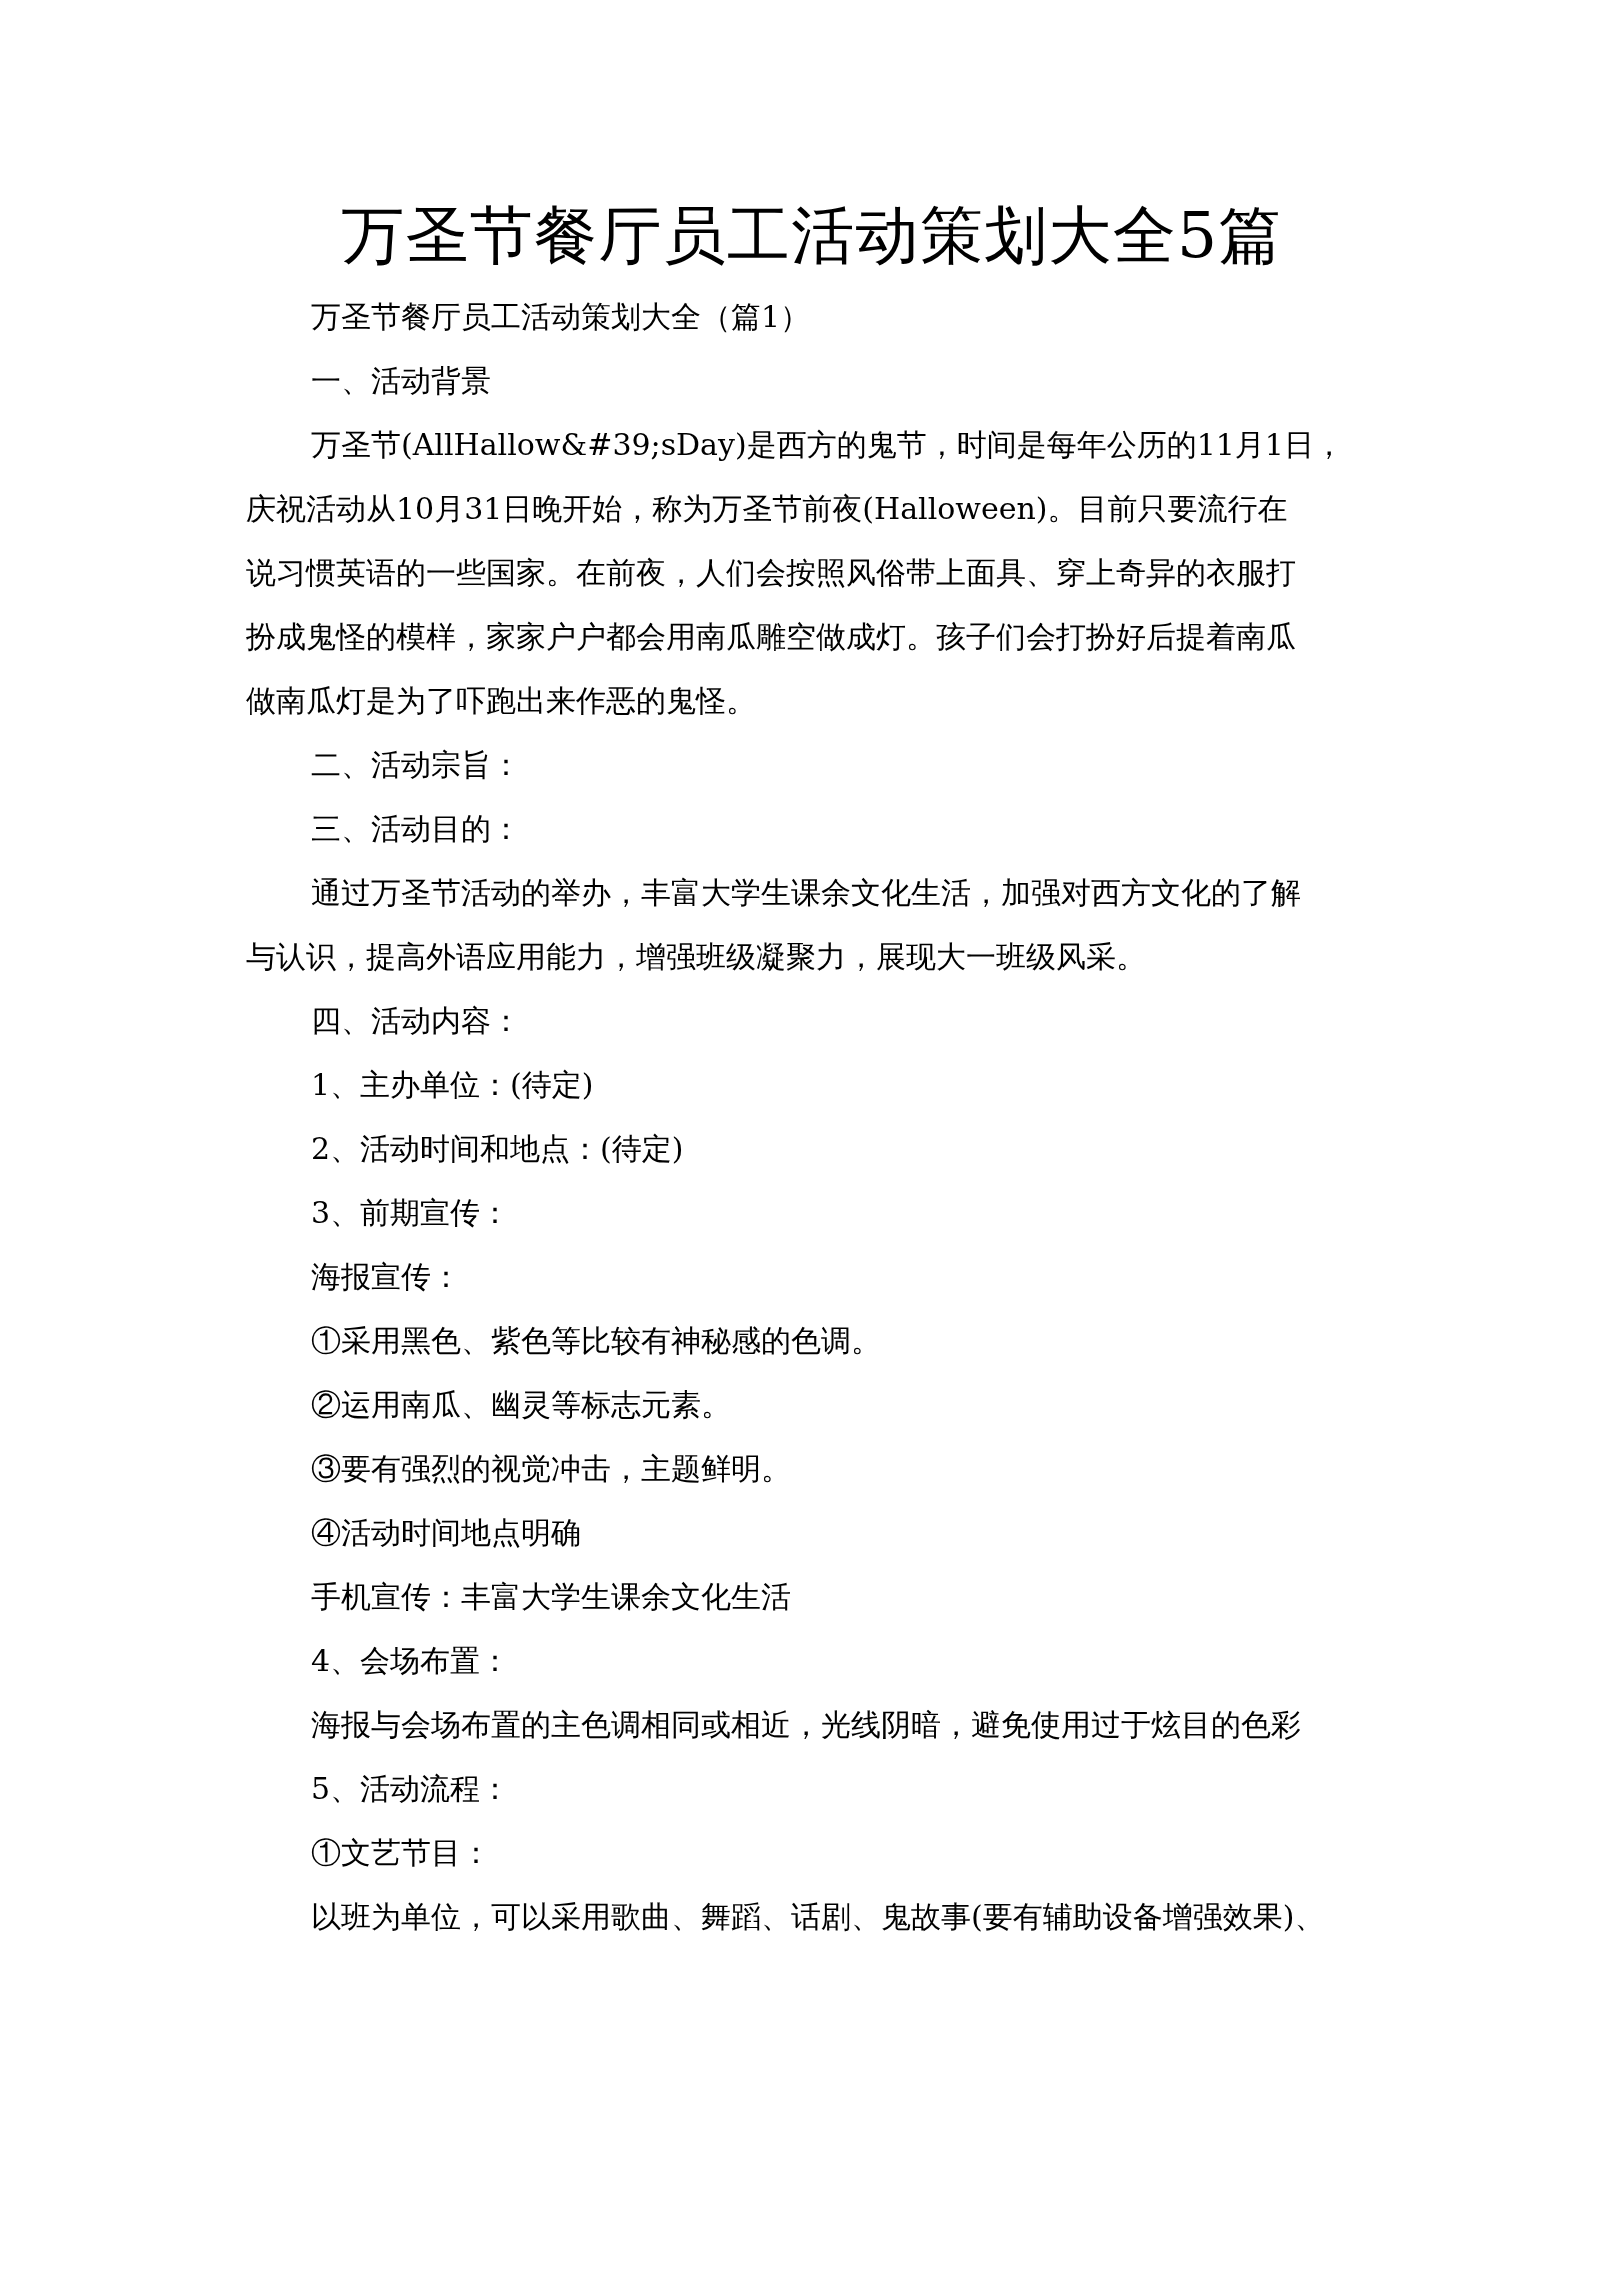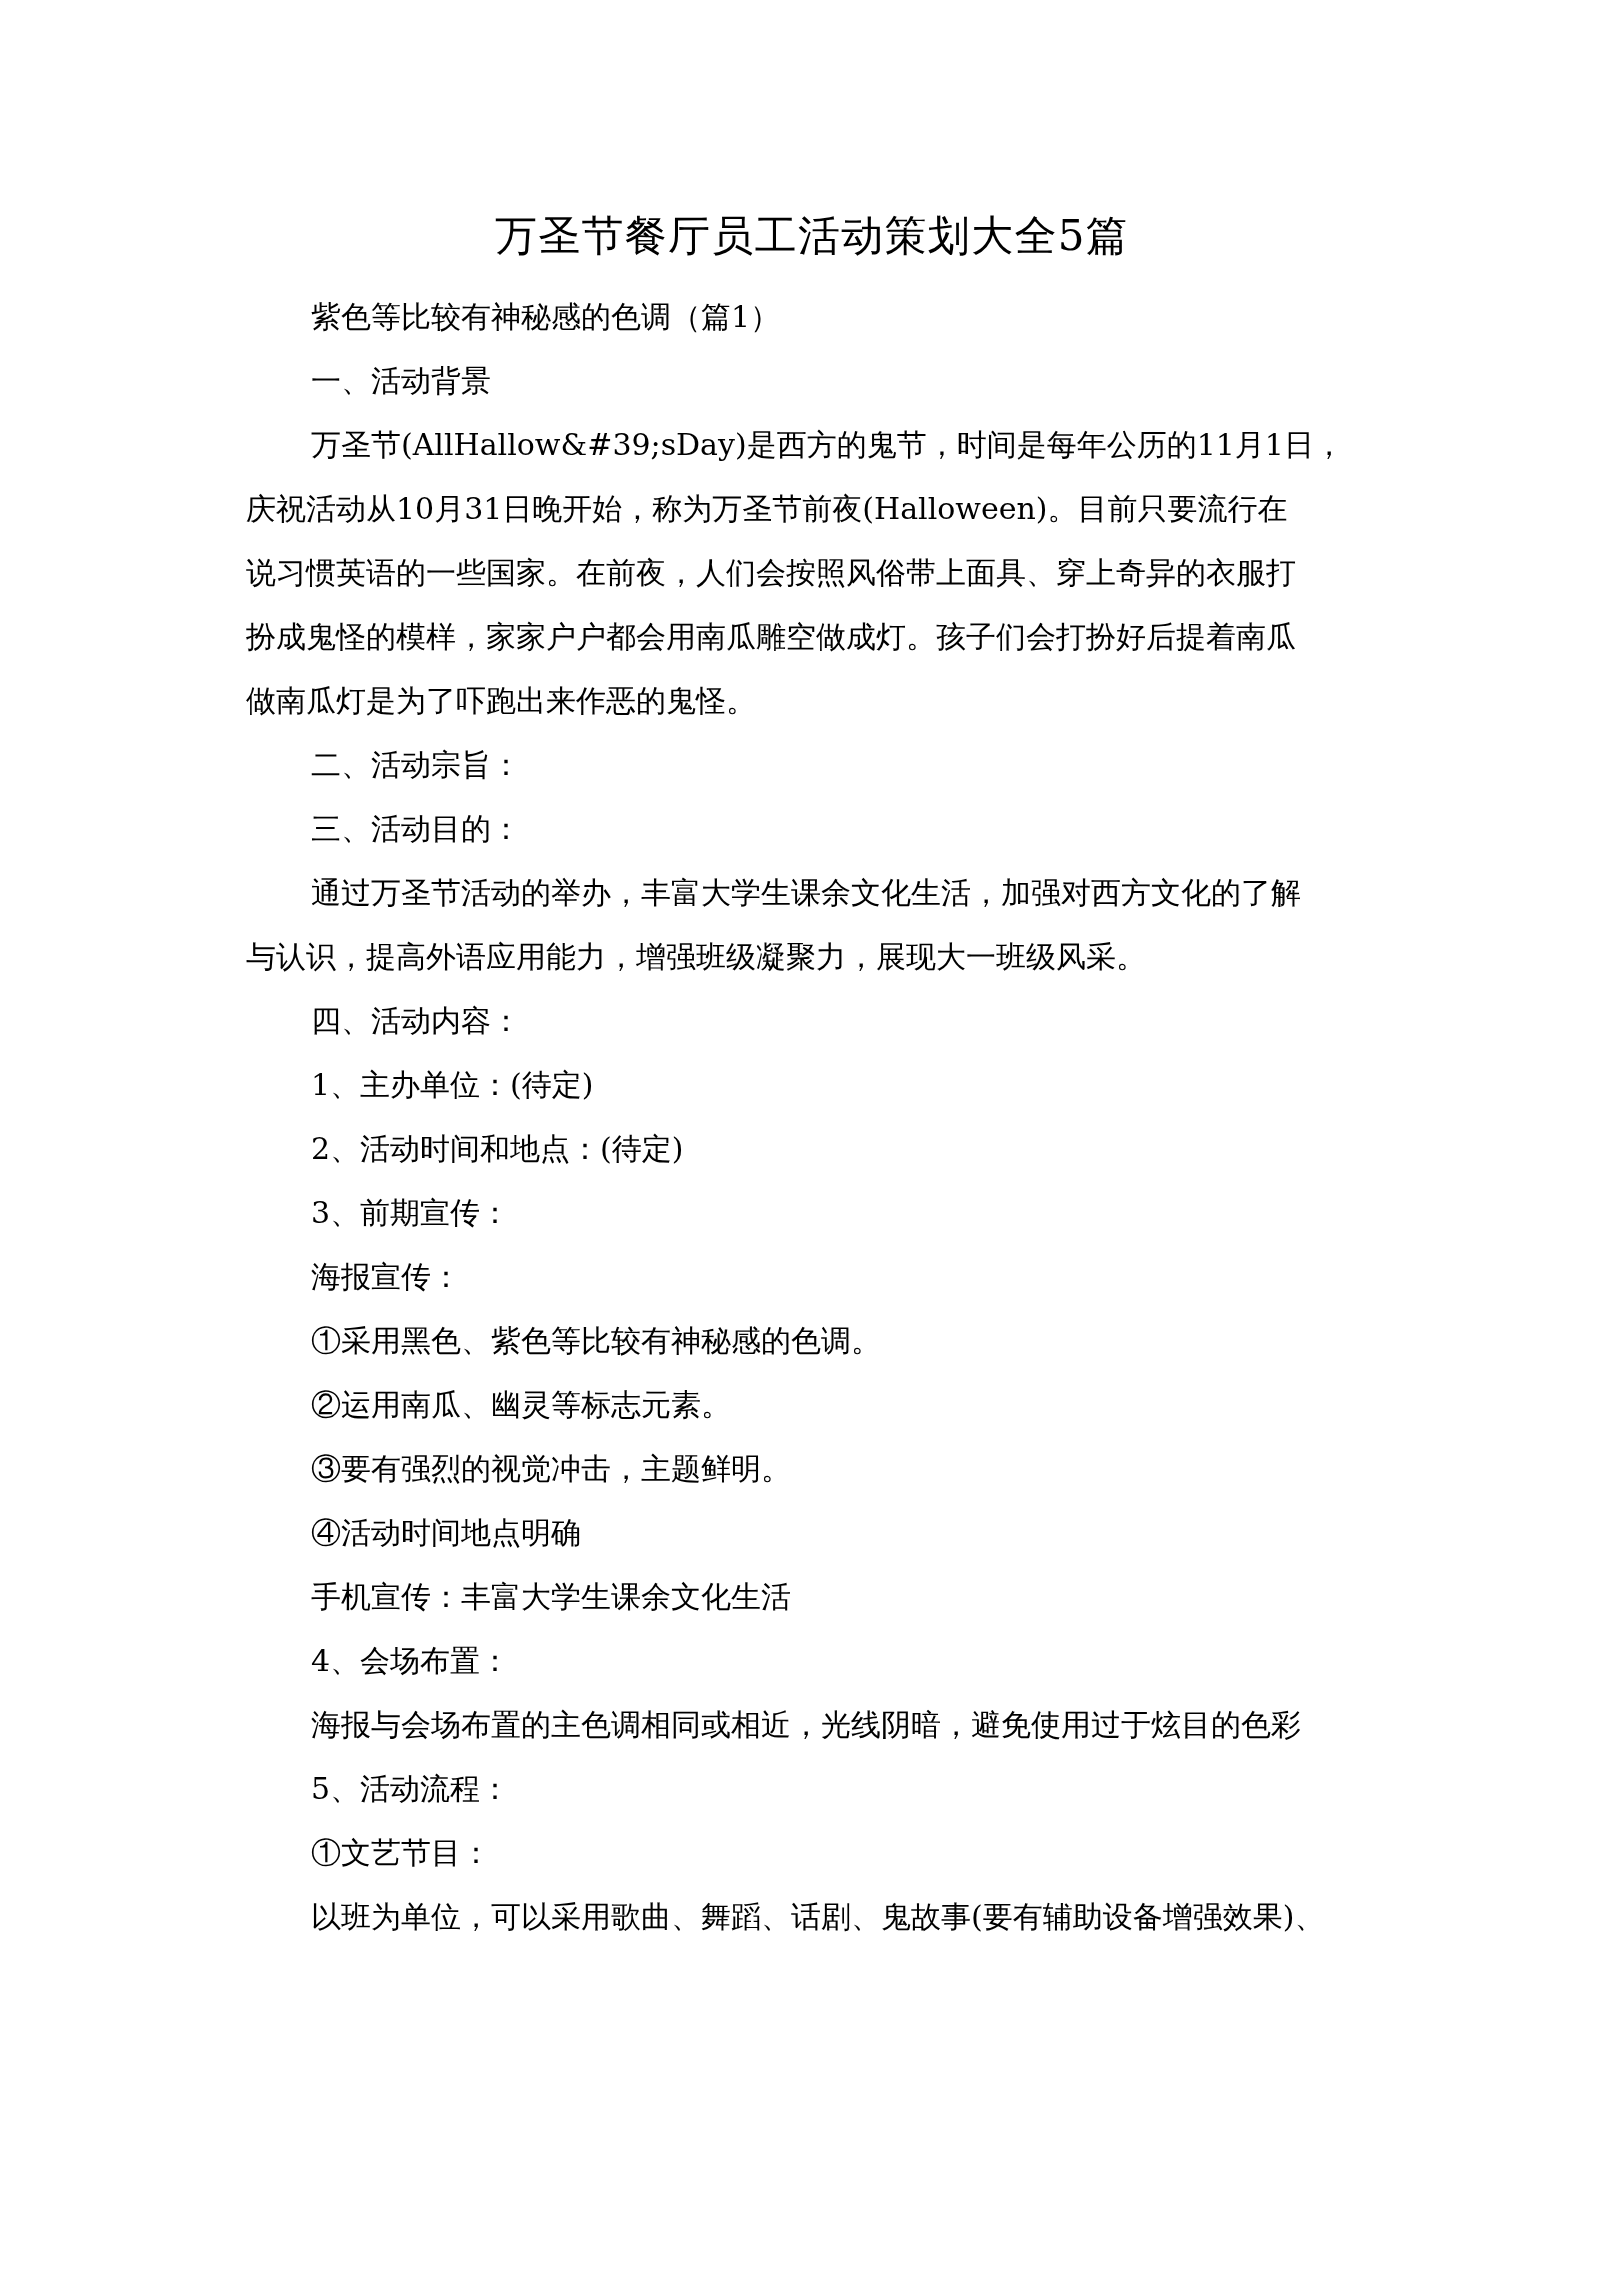--- a/index.html
+++ b/index.html
@@ -20,21 +20,21 @@
       left: 246px;
       top: 0;
       width: 1132px;
     }
     .doc-title {
       position: absolute;
       left: 0;
       top: 196px;
       width: 1132px;
       text-align: center;
-      font-size: 42px;
+      font-size: 63px;
       line-height: 79px;
       font-weight: normal;
       letter-spacing: 1.3px;
       margin: 0;
     }
     .body-text {
       position: absolute;
       left: 0;
       top: 285px;
       width: 1132px;
@@ -50,21 +50,21 @@
       padding-left: 65px;
     }
   </style>
 </head>
 <body>
 
 <div class="page">
   <h1 class="doc-title">万圣节餐厅员工活动策划大全5篇</h1>
 
   <div class="body-text">
-    <p class="line indent">紫色等比较有神秘感的色调（篇1）</p>
+    <p class="line indent">万圣节餐厅员工活动策划大全（篇1）</p>
     <p class="line indent">一、活动背景</p>
     <p class="line indent">万圣节(AllHallow&amp;#39;sDay)是西方的鬼节，时间是每年公历的11月1日，</p>
     <p class="line">庆祝活动从10月31日晚开始，称为万圣节前夜(Halloween)。目前只要流行在</p>
     <p class="line">说习惯英语的一些国家。在前夜，人们会按照风俗带上面具、穿上奇异的衣服打</p>
     <p class="line">扮成鬼怪的模样，家家户户都会用南瓜雕空做成灯。孩子们会打扮好后提着南瓜</p>
     <p class="line">做南瓜灯是为了吓跑出来作恶的鬼怪。</p>
     <p class="line indent">二、活动宗旨：</p>
     <p class="line indent">三、活动目的：</p>
     <p class="line indent">通过万圣节活动的举办，丰富大学生课余文化生活，加强对西方文化的了解</p>
     <p class="line">与认识，提高外语应用能力，增强班级凝聚力，展现大一班级风采。</p>

